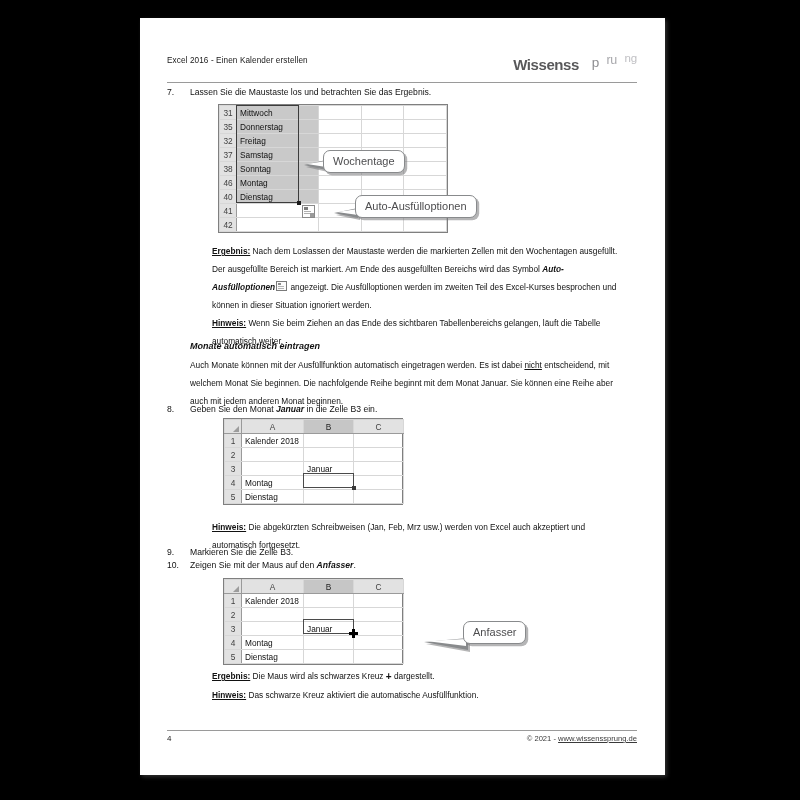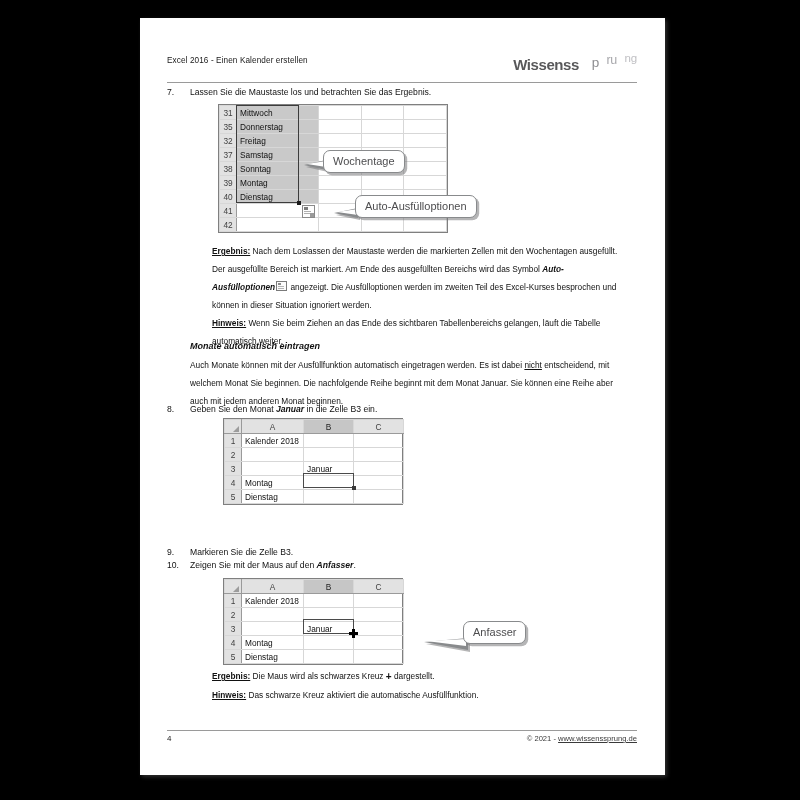--- a/index.html
+++ b/index.html
@@ -389,21 +389,21 @@
               <td></td>
             </tr>
             <tr>
               <td class="rowhdr">38</td>
               <td class="selcell" style="width: 62px;">Sonntag</td>
               <td></td>
               <td></td>
               <td></td>
             </tr>
             <tr>
-              <td class="rowhdr">39</td>
+              <td class="rowhdr">46</td>
               <td class="selcell" style="width: 62px;">Montag</td>
               <td></td>
               <td></td>
               <td></td>
             </tr>
             <tr>
               <td class="rowhdr">40</td>
               <td class="selcell" style="width: 62px;">Dienstag</td>
               <td></td>
               <td></td>
@@ -503,20 +503,23 @@
               <td style="width: 50px;"></td>
               <td style="width: 50px;"></td>
             </tr>
           </tbody>
       </table>
       <div class="cellbox" id="s2cell" style="left: 79px; top: 54px; width: 51px; height: 15px;">
         <div class="handle"></div>
       </div>
     </div>
 
+    <div class="para" style="top:500px;">
+      <span class="lbl">Hinweis:</span><span> Die abgekürzten Schreibweisen (Jan, Feb, Mrz usw.) werden von Excel auch akzeptiert und automatisch fortgesetzt.</span>
+    </div>
 
     <div class="step" style="top:528px;left:0;width:460px;">
       <span class="num">9.</span>
       <span class="txt">Markieren Sie die Zelle B3.</span>
     </div>
     <div class="step" style="top:541px;left:0;width:460px;">
       <span class="num">10.</span>
       <span class="txt"><span>Zeigen Sie mit der Maus auf den </span><span class="bi">Anfasser</span><span>.</span></span>
     </div>
 

